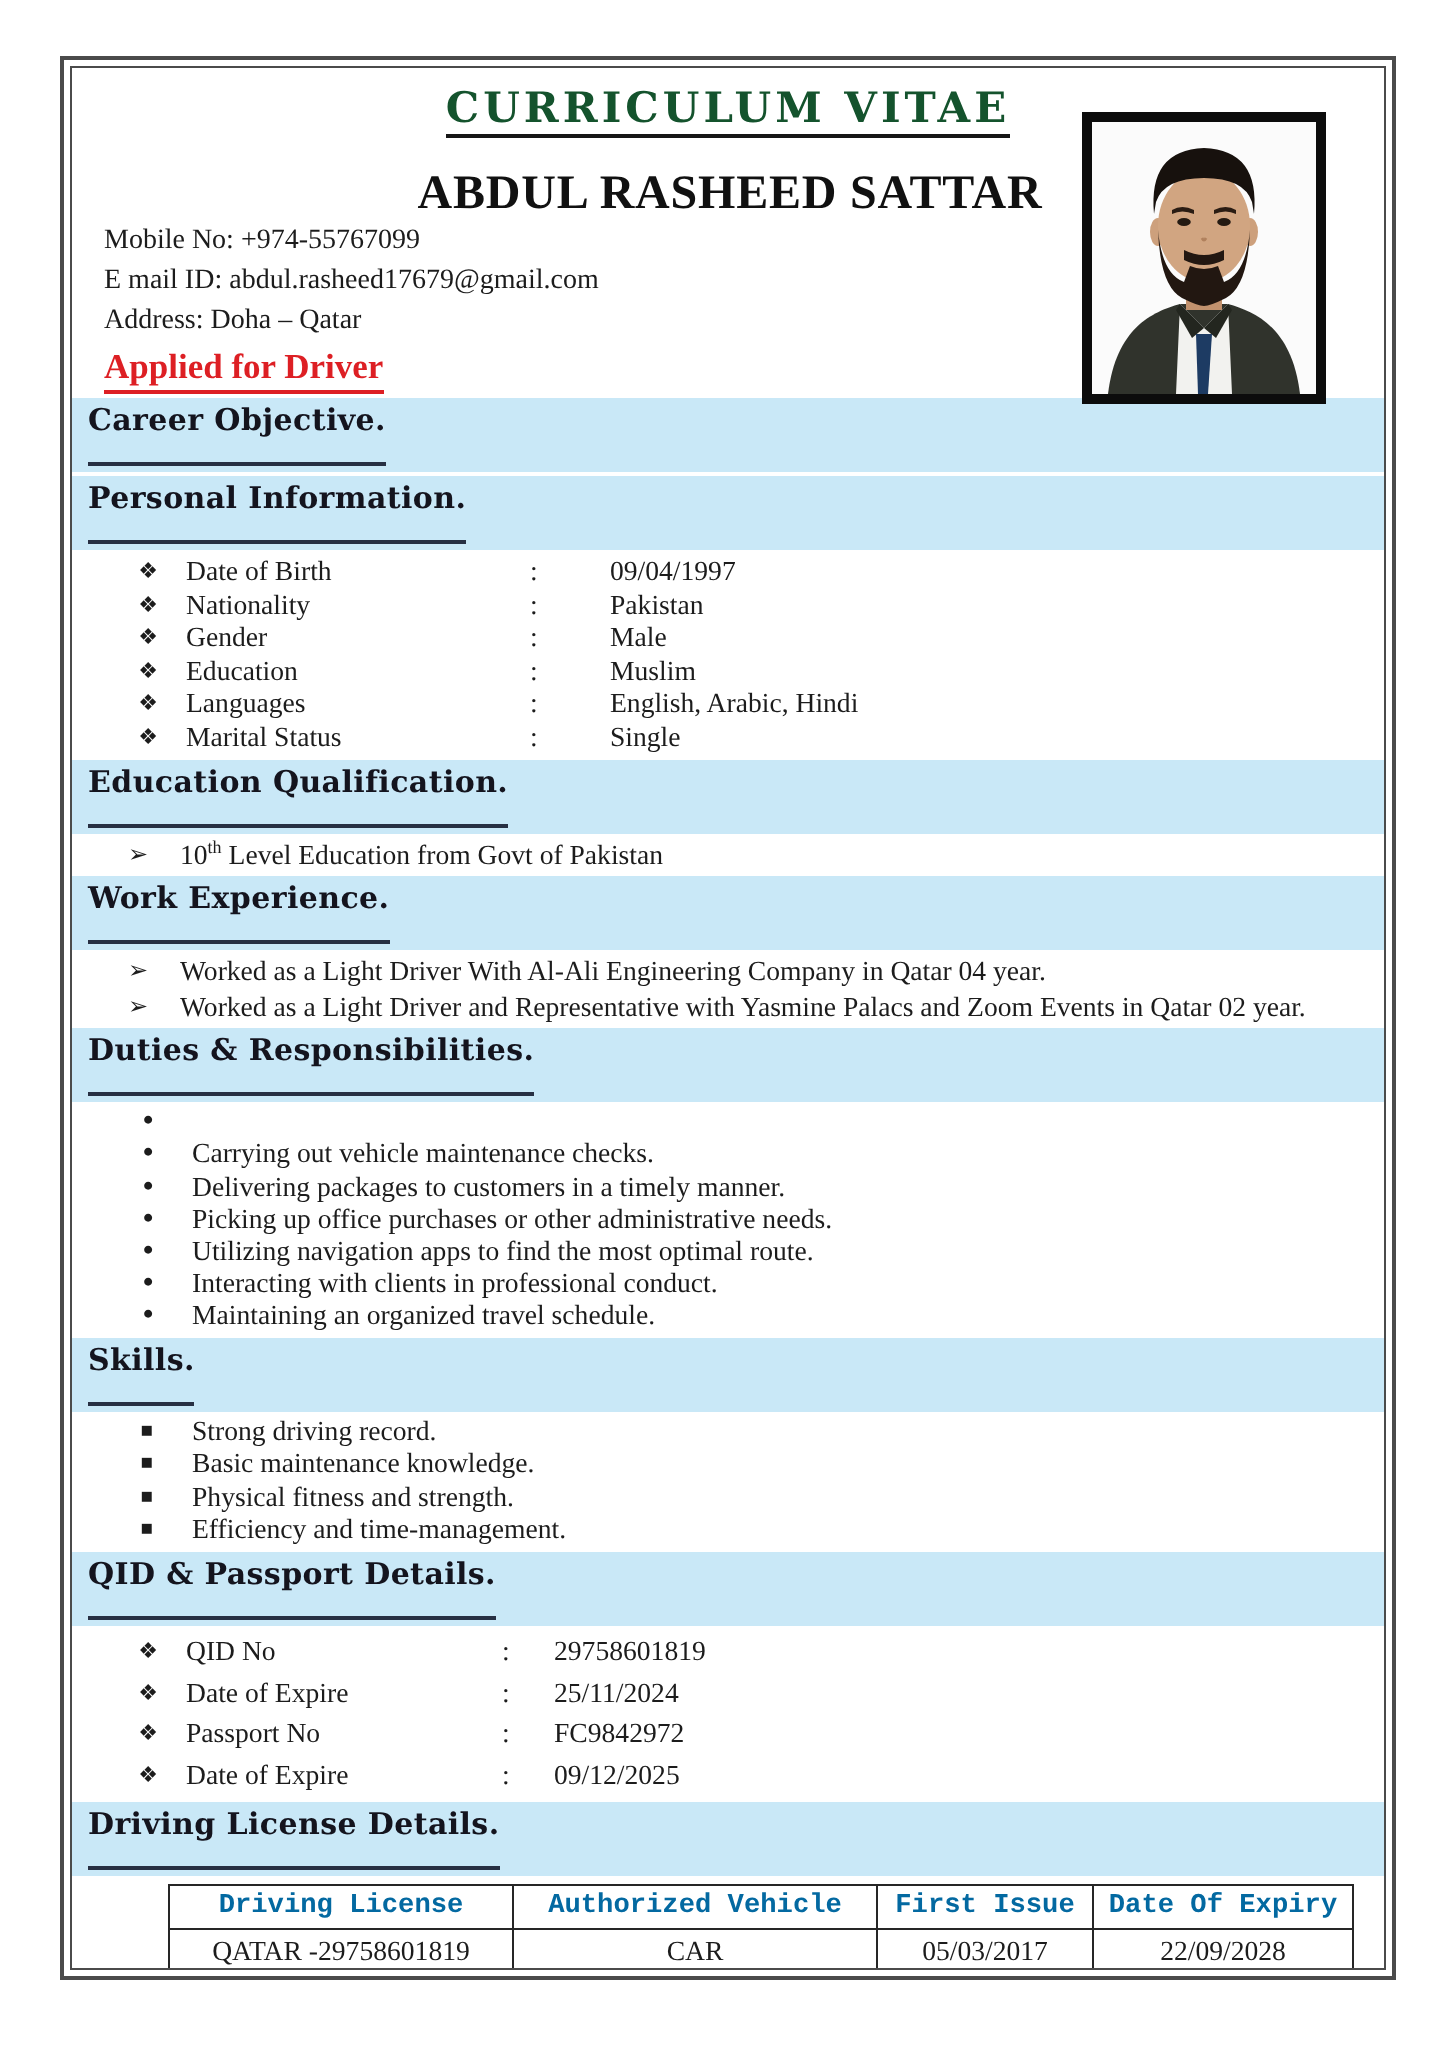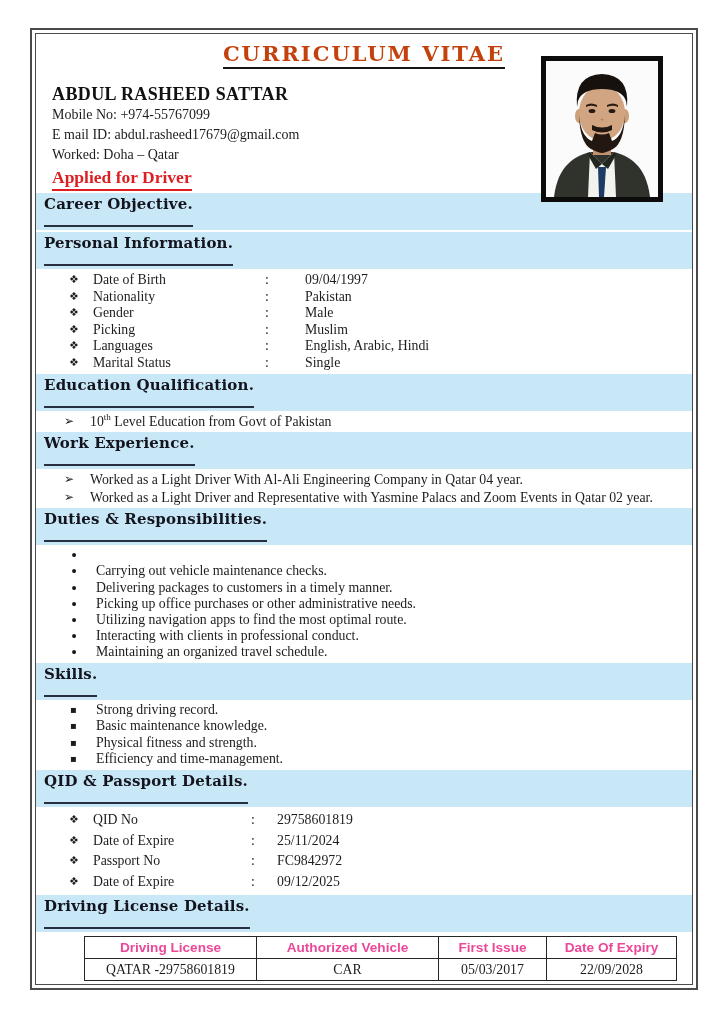--- a/index.html
+++ b/index.html
@@ -16,26 +16,26 @@
   }
   .frame-inner{
     width:100%;height:100%;border:1px solid #4b4b4b;box-sizing:border-box;
     position:relative;overflow:hidden;
   }
   .content{position:relative;padding-top:4px;}
 
   .title{ text-align:center;margin-top:3px; }
   .title span{
     font-family:"DejaVu Serif", serif;font-weight:bold;font-size:21px;
-    letter-spacing:2px;color:#c2410c;display:inline-block;
+    letter-spacing:2px;color:#14532d;display:inline-block;
     border-bottom:2.5px solid #161616;padding-bottom:1px;
   }
 
   .header-block{margin:15px 14px 0 16px;}
-  .name{font-size:18px;font-weight:bold;letter-spacing:.4px;color:#111;}
+  .name{font-size:24px;font-weight:bold;letter-spacing:.4px;color:#111;text-align:center;}
   .contact-line{font-size:14px;line-height:20px;}
   .applied{ text-align:left;margin:2px 0 1px 0; }
   .applied span{
     color:var(--red);font-weight:bold;font-size:17.5px;
     display:inline-block;border-bottom:2px solid var(--red);padding-bottom:1px;
   }
 
   .photo-frame{
     position:absolute;top:22px;right:29px;width:112px;height:136px;
     border:5px solid #0c0c0c;background:#fff;z-index:6;box-sizing:content-box;
@@ -71,21 +71,21 @@
   .dot-glyph{margin-left:34px;width:26px;font-family:"DejaVu Sans",sans-serif;}
   .dot-row.sq .dot-glyph{font-size:10px;line-height:16.6px;}
 
   table.license{
     border-collapse:collapse;margin:4px 0 3px 48px;font-size:13.8px;table-layout:fixed;width:592px;
   }
   table.license th, table.license td{
     border:1.6px solid #262626;text-align:center;padding:0 4px;height:21px;overflow:hidden;white-space:nowrap;
   }
   table.license th{
-    font-family:Liberation Sans, sans-serif;font-weight:bold;font-size:13.6px;color:#ec4899;
+    font-family:Liberation Mono, monospace;font-weight:bold;font-size:13.6px;color:#0369a1;
   }
   col.c1{width:172px;} col.c2{width:182px;} col.c3{width:108px;} col.c4{width:130px;}
 
   .decl-text{margin:4px 13px 0 15px;font-size:14px;line-height:18px;}
 </style>
 </head>
 <body>
 
 <div class="page-frame">
   <div class="frame-inner">
@@ -119,21 +119,21 @@
       </div>
 
       <div class="header-block">
         <div class="name">ABDUL RASHEED SATTAR</div>
         <div>
 
             <div class="contact-line"><span>Mobile No:</span> <span>+974-55767099</span></div>
 
             <div class="contact-line"><span>E mail ID:</span> <span>abdul.rasheed17679@gmail.com</span></div>
 
-            <div class="contact-line"><span>Worked:</span> <span>Doha – Qatar</span></div>
+            <div class="contact-line"><span>Address:</span> <span>Doha – Qatar</span></div>
           </div>
         <div class="applied">
           <span>Applied for Driver</span>
         </div>
       </div>
 
       <div class="band">
         <span class="h">Career Objective.</span>
       </div>
 
@@ -158,21 +158,21 @@
 
           <div class="kv-row">
             <span class="kv-bullet">❖</span>
             <span class="kv-label">Gender</span>
             <span class="kv-sep">:</span>
             <span class="kv-value">Male</span>
           </div>
 
           <div class="kv-row">
             <span class="kv-bullet">❖</span>
-            <span class="kv-label">Picking</span>
+            <span class="kv-label">Education</span>
             <span class="kv-sep">:</span>
             <span class="kv-value">Muslim</span>
           </div>
 
           <div class="kv-row">
             <span class="kv-bullet">❖</span>
             <span class="kv-label">Languages</span>
             <span class="kv-sep">:</span>
             <span class="kv-value">English, Arabic, Hindi</span>
           </div>

